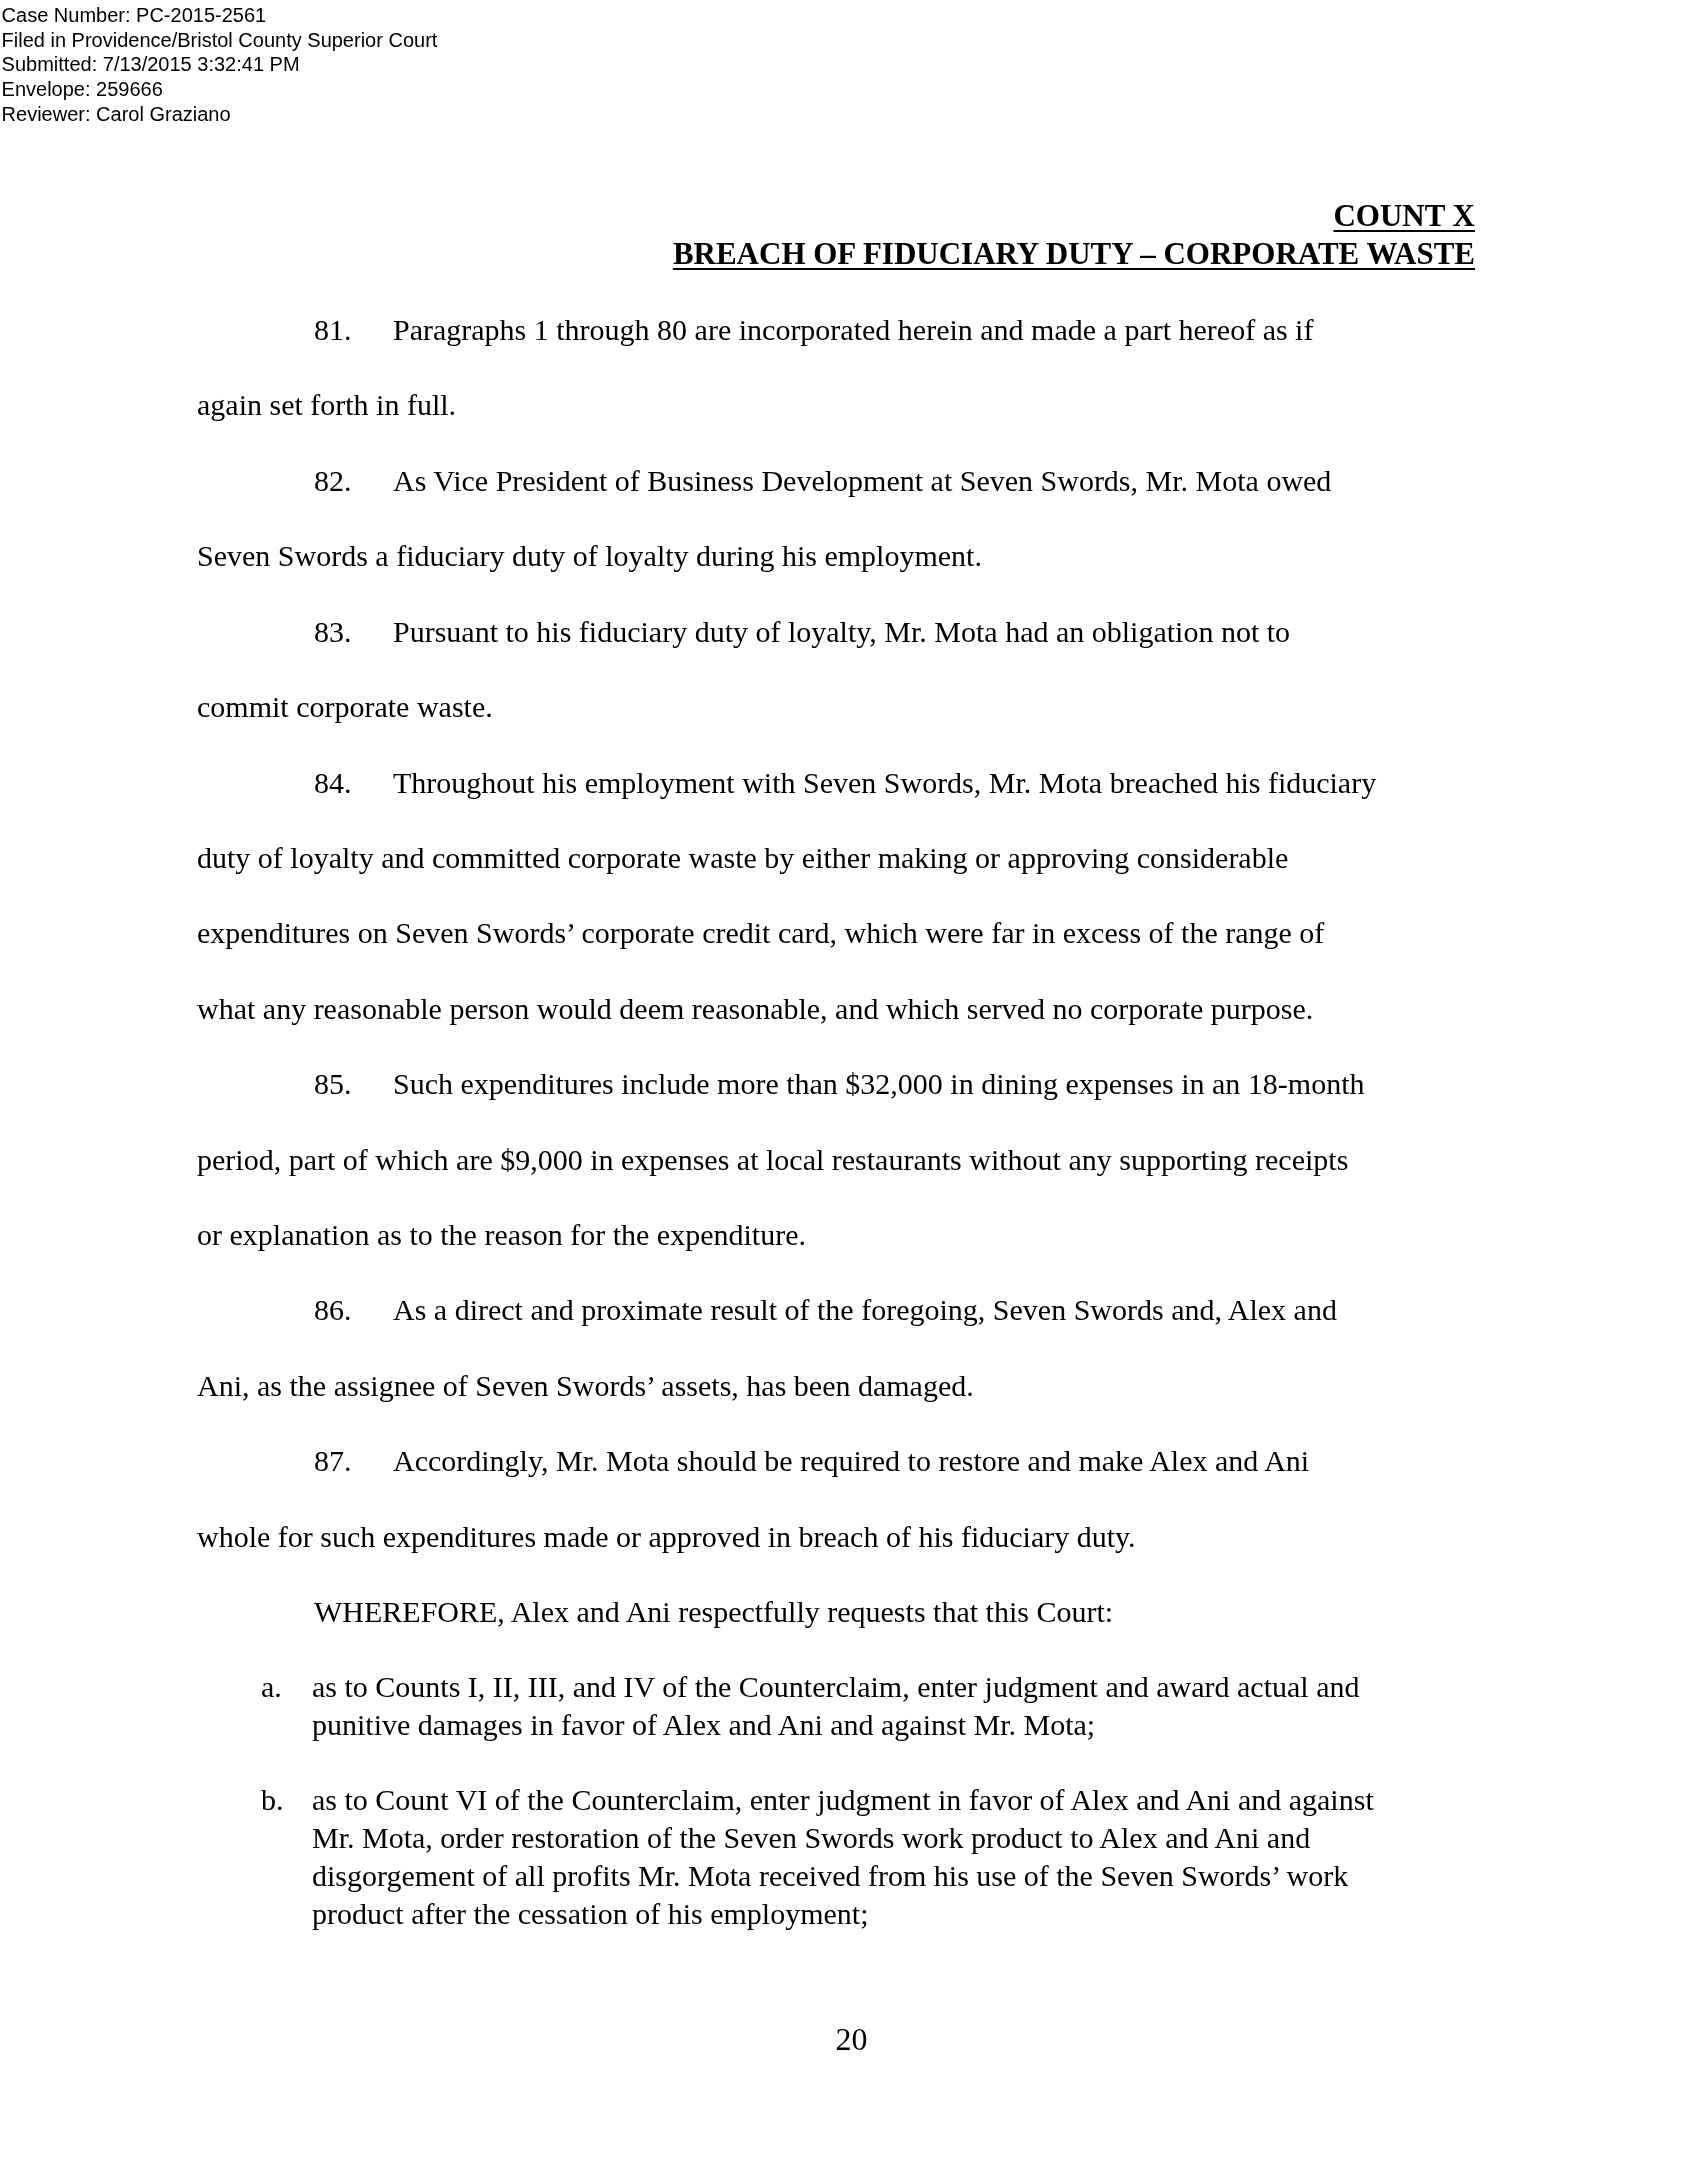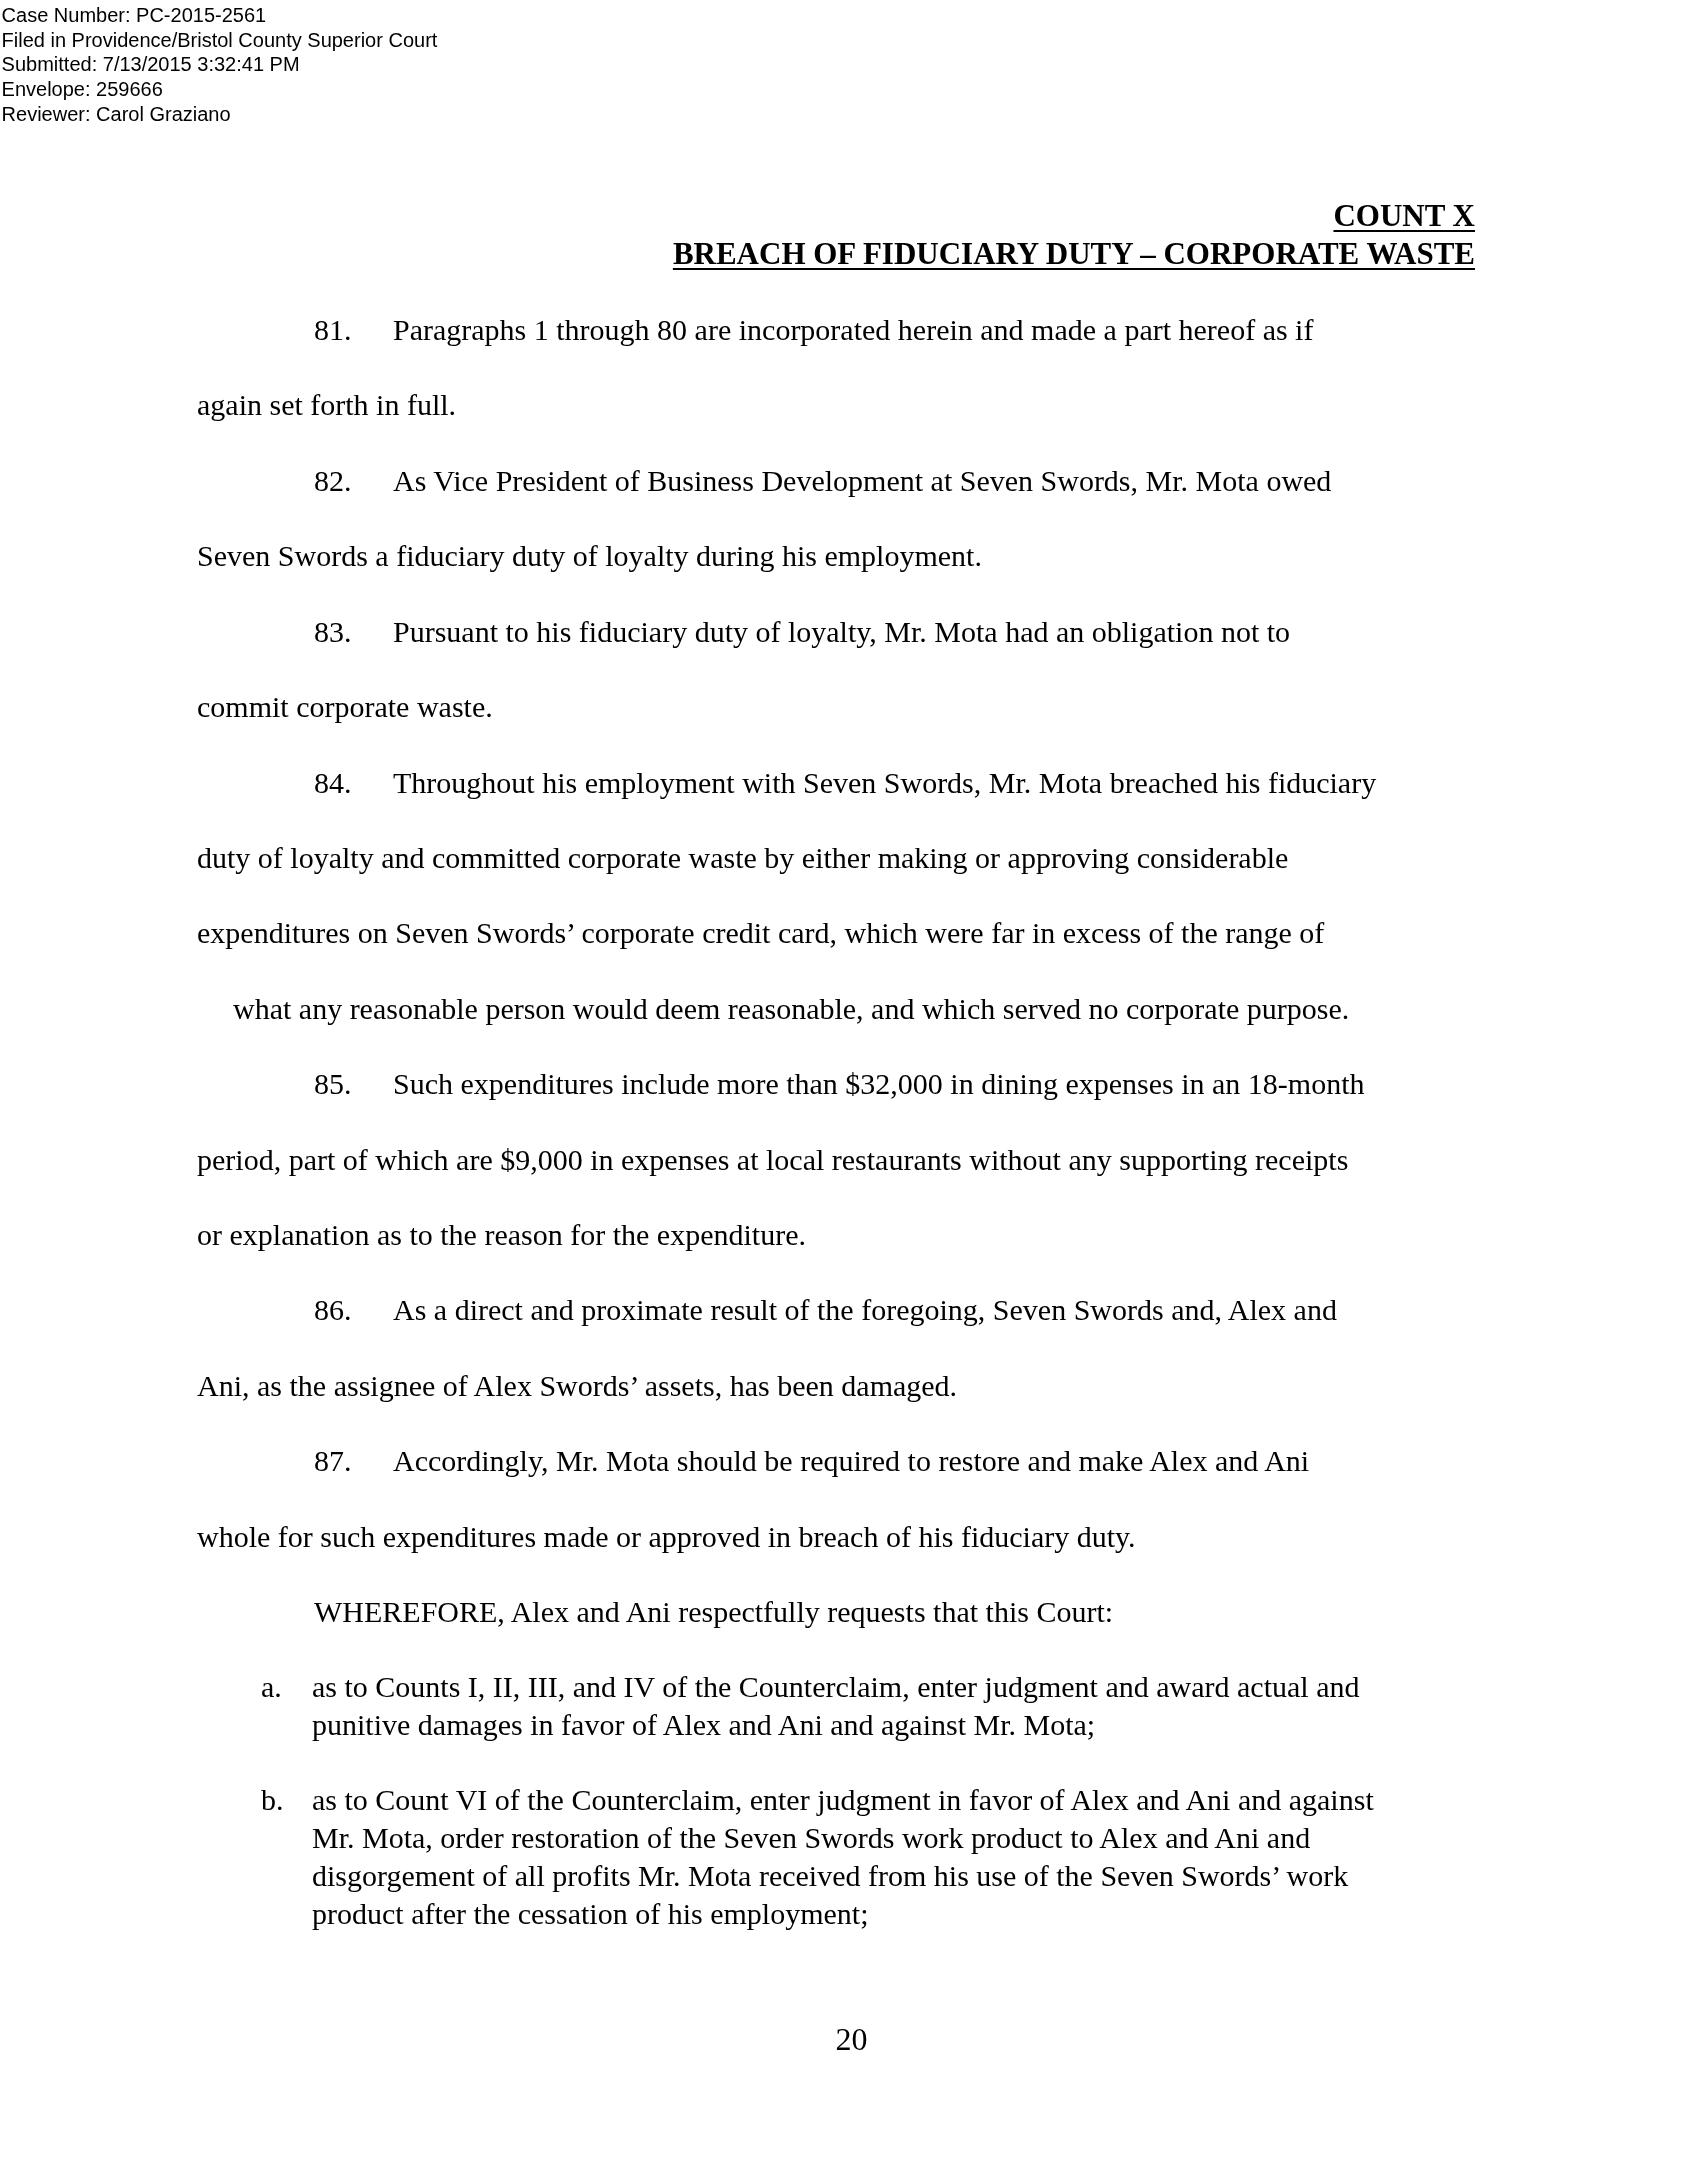--- a/index.html
+++ b/index.html
@@ -65,34 +65,34 @@
     <span class="first">Pursuant to his fiduciary duty of loyalty, Mr. Mota had an obligation not to</span>
   </div>
   <div class="line" style="top:689px;">commit corporate waste.</div>
 
   <div class="line" style="top:765px;">
     <span class="num">84.</span>
     <span class="first">Throughout his employment with Seven Swords, Mr. Mota breached his fiduciary</span>
   </div>
   <div class="line" style="top:840px;">duty of loyalty and committed corporate waste by either making or approving considerable</div>
   <div class="line" style="top:915px;">expenditures on Seven Swords’ corporate credit card, which were far in excess of the range of</div>
-  <div class="line" style="top:991px;margin-left:36px;">what any reasonable person would deem reasonable, and which served no corporate purpose.</div>
+  <div class="line" style="top:991px;">what any reasonable person would deem reasonable, and which served no corporate purpose.</div>
 
   <div class="line" style="top:1066px;">
     <span class="num">85.</span>
     <span class="first">Such expenditures include more than $32,000 in dining expenses in an 18-month</span>
   </div>
   <div class="line" style="top:1142px;">period, part of which are $9,000 in expenses at local restaurants without any supporting receipts</div>
   <div class="line" style="top:1217px;">or explanation as to the reason for the expenditure.</div>
 
   <div class="line" style="top:1292px;">
     <span class="num">86.</span>
     <span class="first">As a direct and proximate result of the foregoing, Seven Swords and, Alex and</span>
   </div>
-  <div class="line" style="top:1368px;">Ani, as the assignee of Alex Swords’ assets, has been damaged.</div>
+  <div class="line" style="top:1368px;">Ani, as the assignee of Seven Swords’ assets, has been damaged.</div>
 
   <div class="line" style="top:1443px;">
     <span class="num">87.</span>
     <span class="first">Accordingly, Mr. Mota should be required to restore and make Alex and Ani</span>
   </div>
   <div class="line" style="top:1519px;">whole for such expenditures made or approved in breach of his fiduciary duty.</div>
 
   <div class="line" style="top:1594px; left:117px;">WHEREFORE, Alex and Ani respectfully requests that this Court:</div>
 
   <div class="list-item" style="top:1668px;">

